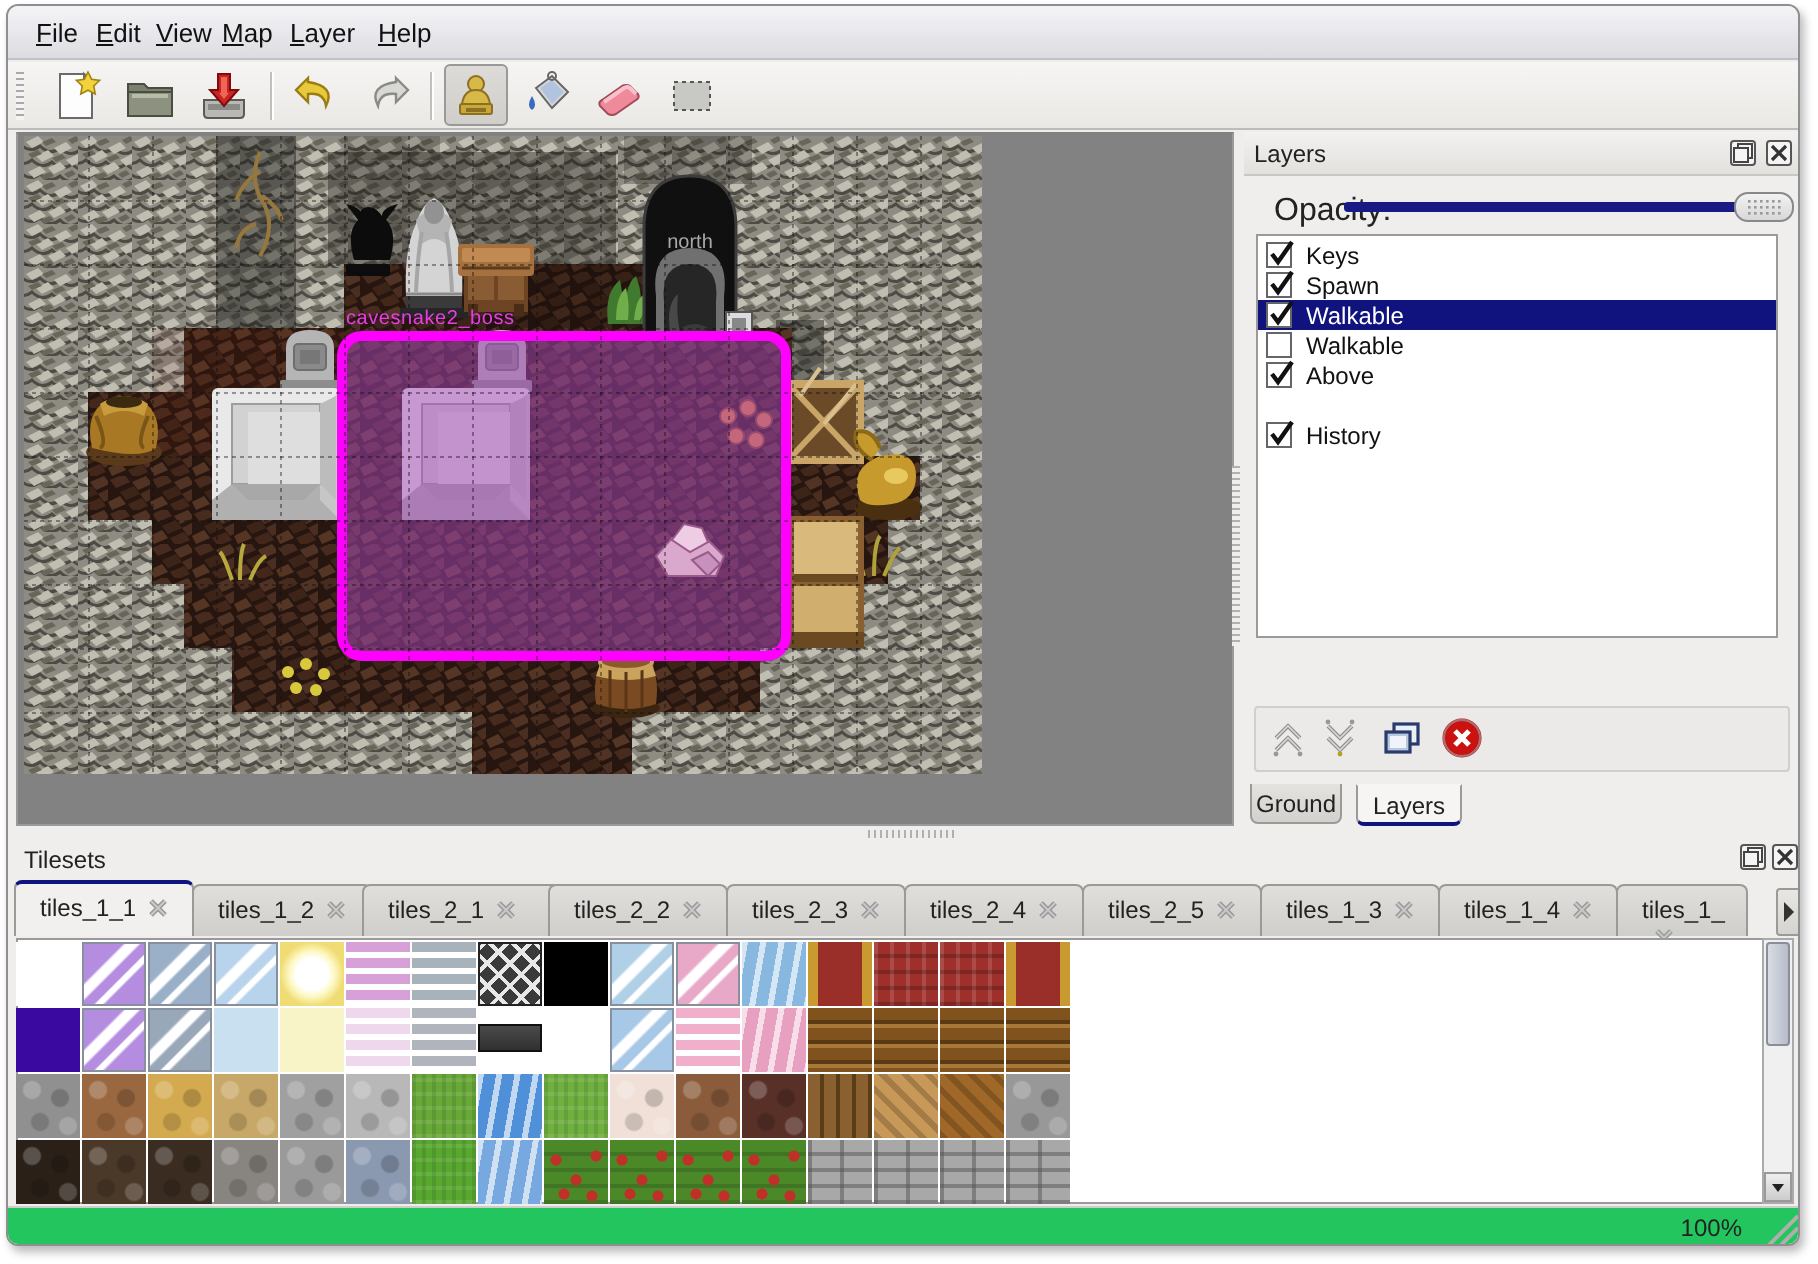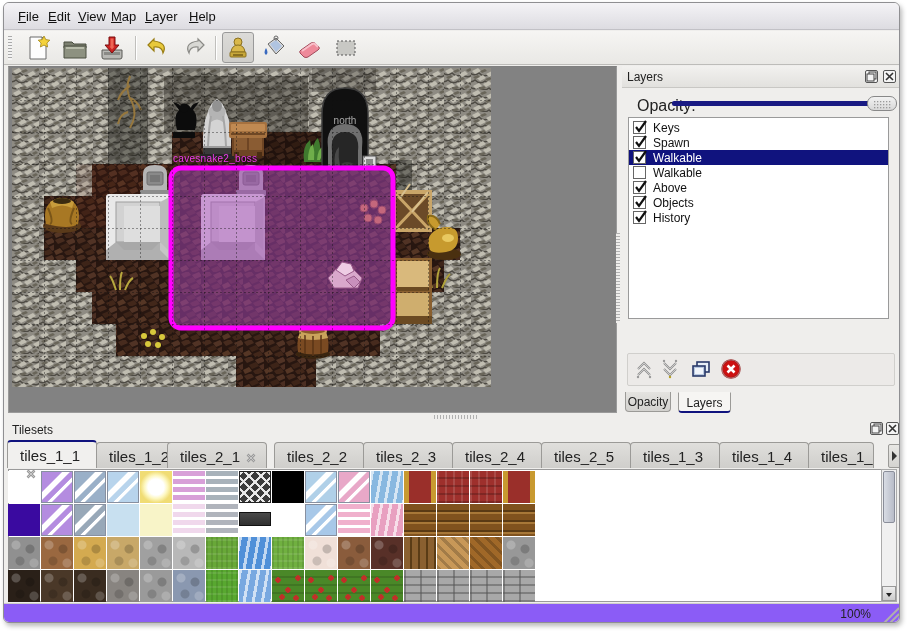--- a/index.html
+++ b/index.html
@@ -40,31 +40,31 @@
 
 #llist{position:absolute;background:#fff;border:1px solid #9a9a9a;}
 .lrow{position:absolute;left:0;width:100%;height:15px;font-size:12px;color:#111;}
 .lrow.sel{background:#10137e;color:#fff;}
 .cb{position:absolute;left:4px;top:1px;width:13px;height:13px;background:#fff;border:1px solid #666;}
 .lbl{position:absolute;left:24px;top:1px;}
 
 .btab{position:absolute;font-size:12px;text-align:center;color:#222;}
 
 #bpanel{position:absolute;left:0;top:417px;width:897px;height:204px;background:#efeeec;}
-.tab{position:absolute;top:22px;height:26px;font-size:15px;color:#222;text-align:left;
+.tab{position:absolute;top:22px;height:26px;font-size:12px;color:#222;text-align:left;
  background:linear-gradient(#e0dfdc,#cfcecb);border:1px solid #9b9a97;border-bottom:none;
  border-radius:4px 4px 0 0;}
 .tab.active{background:#f1f0ee;border-top:2px solid #10137e;height:28px;top:20px;z-index:3;}
 #tilearea{position:absolute;left:4px;top:49px;width:875px;height:133px;background:#fff;
  border:1px solid #9a9a9a;}
 .tile{position:absolute;width:32px;height:32px;}
 
 #vsb{position:absolute;left:877px;top:49px;width:16px;height:133px;background:#f0f0f0;border:1px solid #aaa;}
 
-#statusbar{position:absolute;left:0;top:183px;width:897px;height:21px;background:#8b5cf6;
+#statusbar{position:absolute;left:0;top:183px;width:897px;height:21px;background:#22c55e;
  border-top:1px solid #cfcecb;font-size:12px;color:#222;}
 </style>
 </head>
 <body>
 <div id="win">
   <div id="menubar">
     <span class="mi" style="left:14px"><u>F</u>ile</span>
     <span class="mi" style="left:44px"><u>E</u>dit</span>
     <span class="mi" style="left:74px"><u>V</u>iew</span>
     <span class="mi" style="left:107px"><u>M</u>ap</span>
@@ -403,28 +403,20 @@
             <svg width="15" height="15" viewBox="0 0 15 15" style="position:absolute;left:-1px;top:-2px">
               <path d="M3,7 l3,4 L13,1" stroke="#111" stroke-width="2.2" fill="none"></path>
             </svg>
           </span>
           <span class="lbl">Above</span>
         </div>
         <div class="lrow" style="top:47px">
           <span class="cb"></span>
           <span class="lbl">Walkable</span>
         </div>
-        <div class="lrow" style="top:77px">
-          <span class="cb">
-            <svg width="15" height="15" viewBox="0 0 15 15" style="position:absolute;left:-1px;top:-2px">
-              <path d="M3,7 l3,4 L13,1" stroke="#111" stroke-width="2.2" fill="none"></path>
-            </svg>
-          </span>
-          <span class="lbl">Objects</span>
-        </div>
         <div class="lrow" style="top:92px">
           <span class="cb">
             <svg width="15" height="15" viewBox="0 0 15 15" style="position:absolute;left:-1px;top:-2px">
               <path d="M3,7 l3,4 L13,1" stroke="#111" stroke-width="2.2" fill="none"></path>
             </svg>
           </span>
           <span class="lbl">History</span>
         </div>
       </div>
 <div style="position:absolute;left:5px;top:287px;width:268px;height:33px;background:#eceae8;border:1px solid #d0cfcc;border-radius:2px"></div>
@@ -456,21 +448,21 @@
 <div style="position:absolute;left:69px;top:293px"><svg width="20" height="20" viewBox="0 0 20 20">
           <rect x="6" y="3" width="12" height="10" fill="#e8f0f8" stroke="#2a3a6a" stroke-width="1.6"></rect>
           <rect x="2" y="7" width="12" height="10" fill="#b8c8e0" stroke="#2a3a6a" stroke-width="1.6"></rect>
           <rect x="4" y="9" width="8" height="6" fill="#f0f4fa"></rect>
         </svg></div>
 <div style="position:absolute;left:98px;top:292px"><svg width="22" height="22" viewBox="0 0 22 22">
           <circle cx="11" cy="11" r="9" fill="#cc1111" stroke="#880808" stroke-width="1.5"></circle>
           <circle cx="11" cy="11" r="9" fill="none" stroke="#ffffff" stroke-width="1.2" stroke-opacity="0.4"></circle>
           <path d="M7.5,7.5 l7,7 M14.5,7.5 l-7,7" stroke="#fff" stroke-width="2.6"></path>
         </svg></div>
-<div class="btab" style="left:3px;top:326px;width:46px;height:20px;background:linear-gradient(#e4e3e0,#d2d1ce);border:1px solid #9b9a97;border-top:none;border-radius:0 0 4px 4px;padding-top:3px">Opacity</div>
+<div class="btab" style="left:3px;top:326px;width:46px;height:20px;background:linear-gradient(#e4e3e0,#d2d1ce);border:1px solid #9b9a97;border-top:none;border-radius:0 0 4px 4px;padding-top:3px">Ground</div>
 <div class="btab" style="left:56px;top:326px;width:53px;height:21px;background:#f6f5f3;border:1px solid #9b9a97;border-top:1px solid #f6f5f3;border-bottom:2px solid #10137e;border-radius:0 0 4px 4px;padding-top:3px">Layers</div>
   </div>
   <div id="vsplit"></div>
   <div id="hsplit-grip"></div>
   <div id="bpanel">
     <div style="position:absolute;left:0;top:0;width:897px;height:21px">
         <span class="ptitle" style="position:absolute;left:8px;top:3px">Tilesets</span>
         <div class="winbtn" style="left:866px;top:2px"><svg width="11" height="11" viewBox="0 0 11 11">
             <rect x="3" y="1" width="7" height="7" fill="none" stroke="#444"></rect>
             <rect x="1" y="3" width="7" height="7" fill="#f4f4f4" stroke="#444"></rect>
@@ -480,21 +472,21 @@
           </svg></div>
       </div>
 <div class="tab active" style="left:3px;width:90px;padding:5px 0 0 12px">tiles_1_1<svg width="10" height="10" viewBox="0 0 10 10" style="margin-left:6px;vertical-align:-1px">
           <path d="M1.5,1.5 l7,7 M8.5,1.5 l-7,7" stroke="#9a9a9a" stroke-width="2.6"></path>
           <path d="M1.5,1.5 l7,7 M8.5,1.5 l-7,7" stroke="#c8c8c8" stroke-width="1"></path>
         </svg></div>
 <div class="tab" style="left:92px;width:90px;padding:5px 0 0 12px">tiles_1_2<svg width="10" height="10" viewBox="0 0 10 10" style="margin-left:6px;vertical-align:-1px">
           <path d="M1.5,1.5 l7,7 M8.5,1.5 l-7,7" stroke="#9a9a9a" stroke-width="2.6"></path>
           <path d="M1.5,1.5 l7,7 M8.5,1.5 l-7,7" stroke="#c8c8c8" stroke-width="1"></path>
         </svg></div>
-<div class="tab" style="left:163px;width:100px;padding:5px 0 0 12px">tiles_2_1<svg width="10" height="10" viewBox="0 0 10 10" style="margin-left:6px;vertical-align:-1px">
+<div class="tab" style="left:177px;width:100px;padding:5px 0 0 12px">tiles_2_1<svg width="10" height="10" viewBox="0 0 10 10" style="margin-left:6px;vertical-align:-1px">
           <path d="M1.5,1.5 l7,7 M8.5,1.5 l-7,7" stroke="#9a9a9a" stroke-width="2.6"></path>
           <path d="M1.5,1.5 l7,7 M8.5,1.5 l-7,7" stroke="#c8c8c8" stroke-width="1"></path>
         </svg></div>
 <div class="tab" style="left:270px;width:90px;padding:5px 0 0 12px">tiles_2_2<svg width="10" height="10" viewBox="0 0 10 10" style="margin-left:6px;vertical-align:-1px">
           <path d="M1.5,1.5 l7,7 M8.5,1.5 l-7,7" stroke="#9a9a9a" stroke-width="2.6"></path>
           <path d="M1.5,1.5 l7,7 M8.5,1.5 l-7,7" stroke="#c8c8c8" stroke-width="1"></path>
         </svg></div>
 <div class="tab" style="left:359px;width:90px;padding:5px 0 0 12px">tiles_2_3<svg width="10" height="10" viewBox="0 0 10 10" style="margin-left:6px;vertical-align:-1px">
           <path d="M1.5,1.5 l7,7 M8.5,1.5 l-7,7" stroke="#9a9a9a" stroke-width="2.6"></path>
           <path d="M1.5,1.5 l7,7 M8.5,1.5 l-7,7" stroke="#c8c8c8" stroke-width="1"></path>

